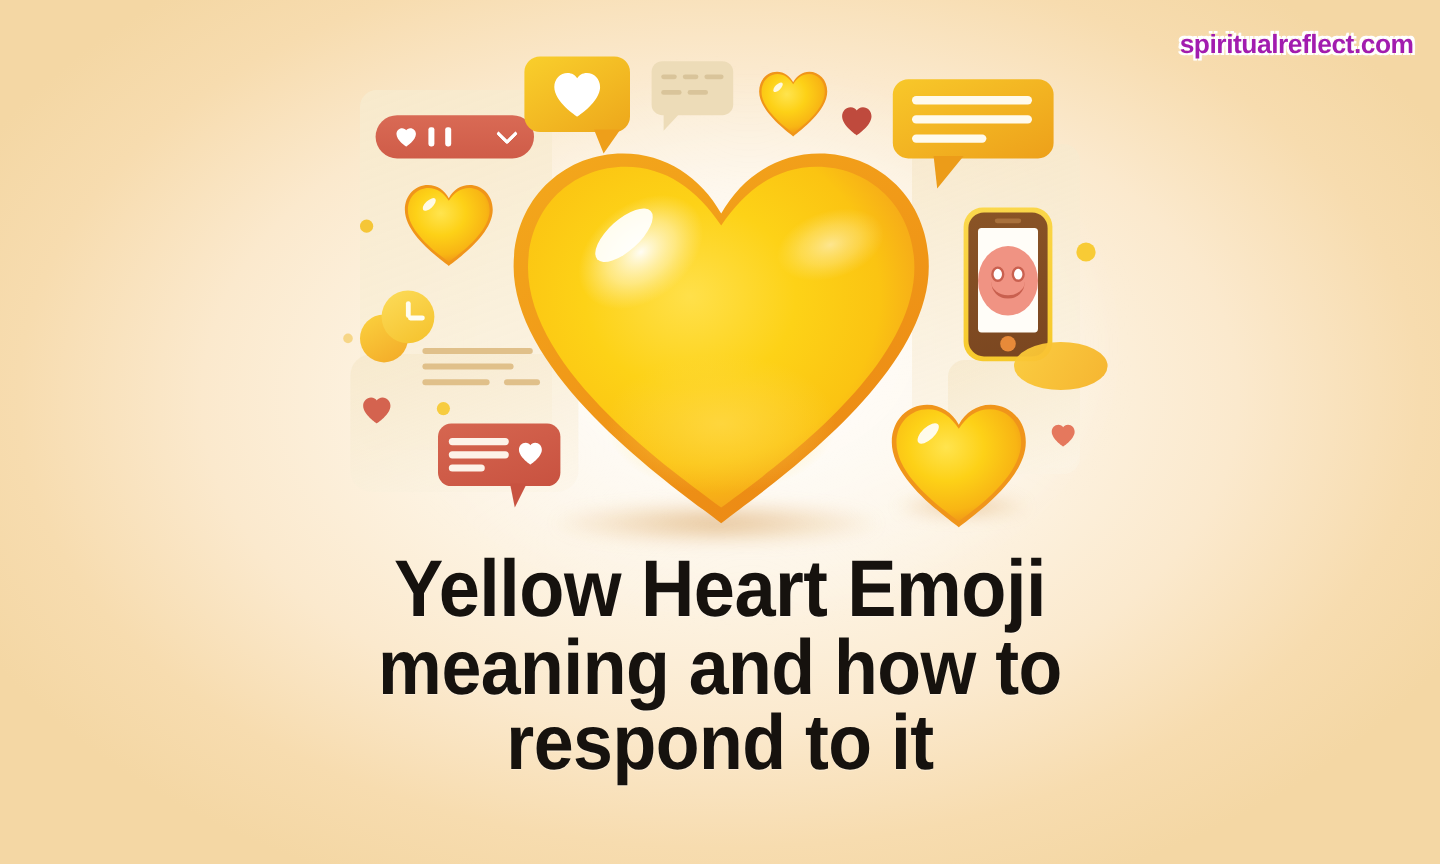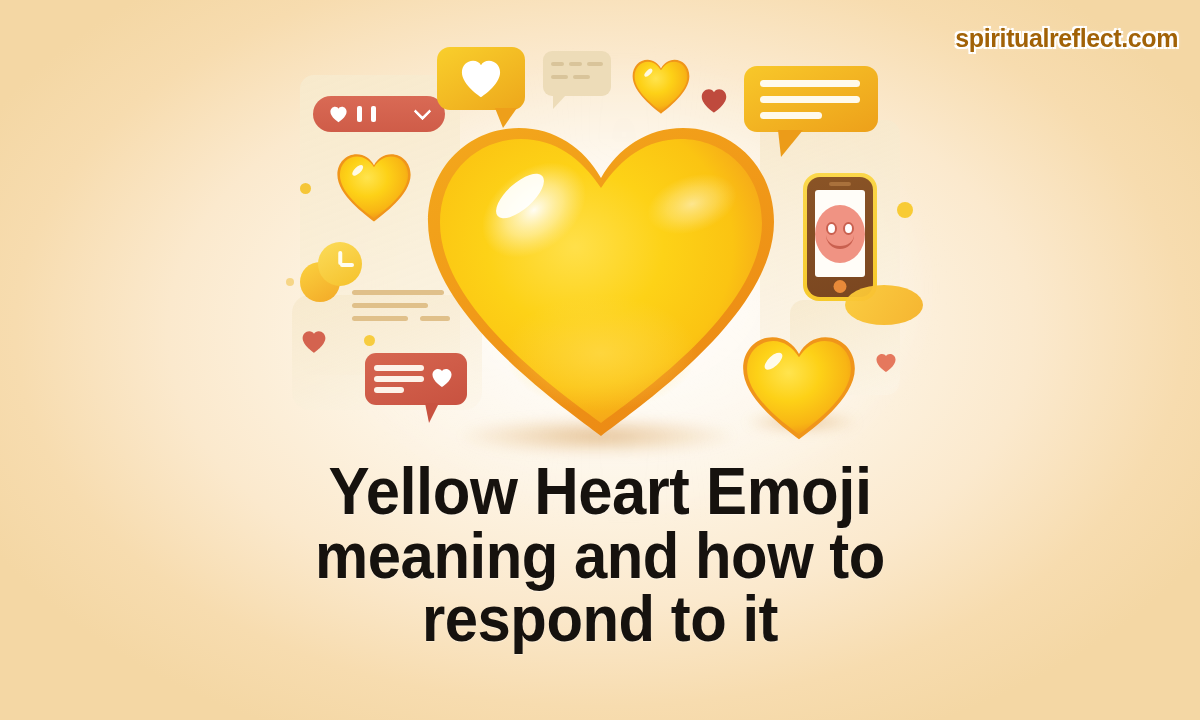--- a/index.html
+++ b/index.html
@@ -166,22 +166,22 @@
   .title .l1 { font-size:67px; display:block; }
   .title .l2 { font-size:65px; display:block; }
   .title .l3 { font-size:65px; display:block; }
 
   
   .watermark {
     position:absolute;
     right:22px; top:24px;
     font-family:"Liberation Sans",sans-serif;
     font-weight:bold;
-    font-size:25px;
-    color:#a16207;
+    font-size:22px;
+    color:#a21caf;
     letter-spacing:-0.4px;
     text-shadow:
       -2px -2px 0 #fff, 2px -2px 0 #fff, -2px 2px 0 #fff, 2px 2px 0 #fff,
       0 0 4px rgba(255,255,255,.95);
   }
 </style>
 </head>
 <body>
 
 <div id="canvas">

